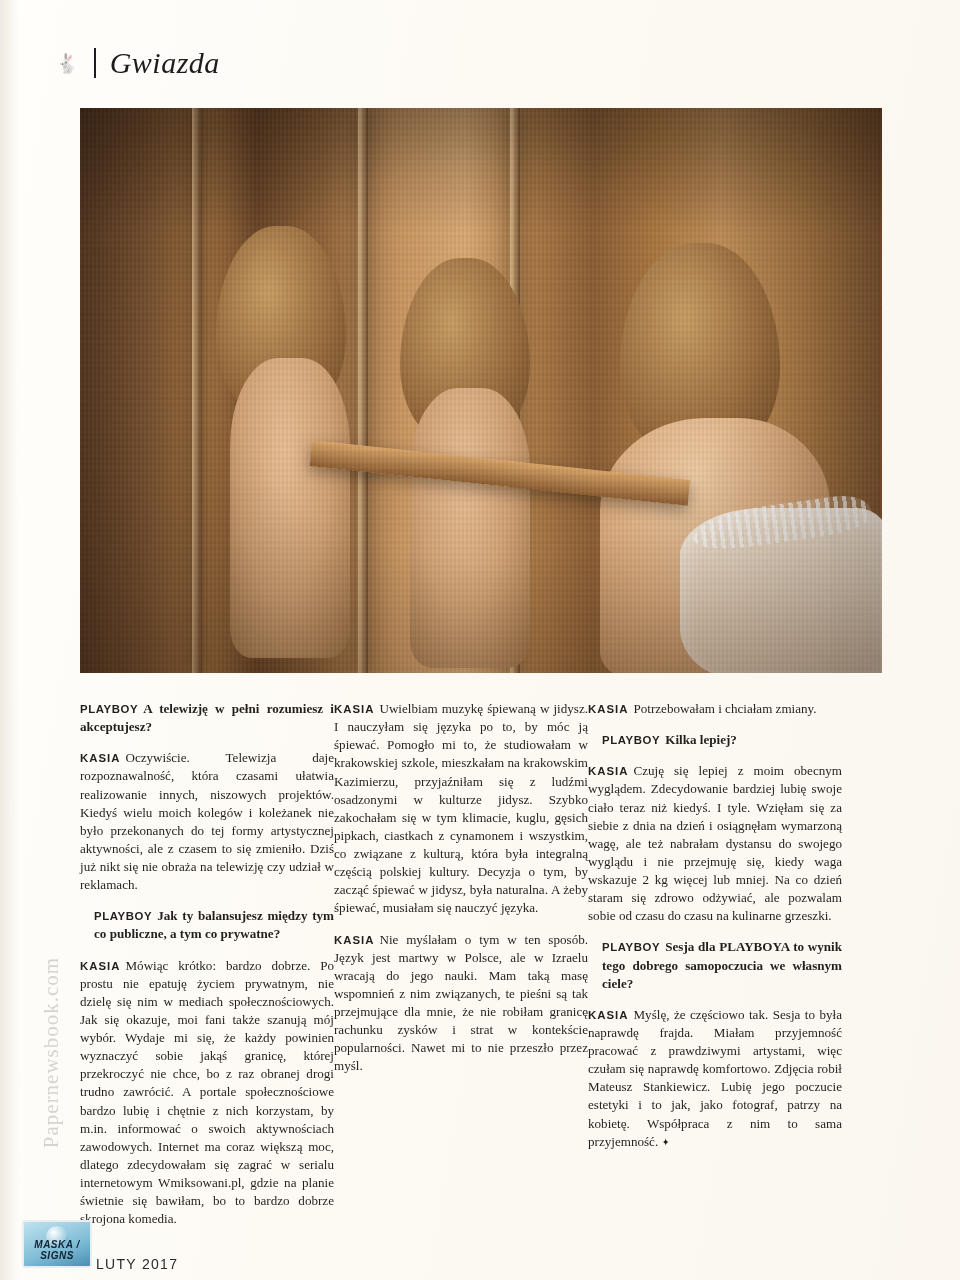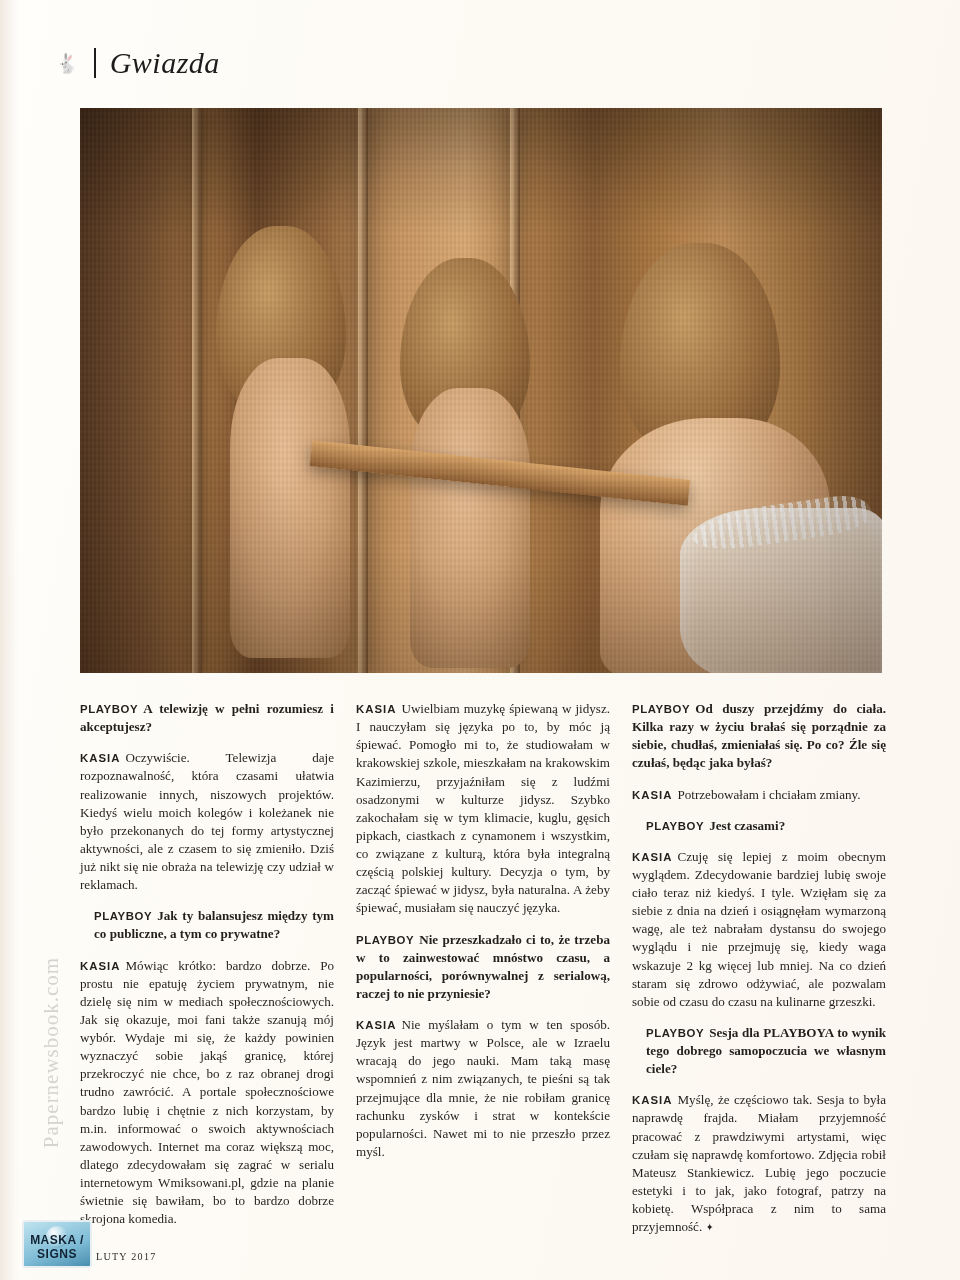--- a/index.html
+++ b/index.html
@@ -141,21 +141,20 @@
     background: radial-gradient(ellipse at 50% 45%, rgba(0,0,0,0) 45%, rgba(30,14,4,0.40) 100%);
   }
 
   
   .columns {
     position: absolute;
     left: 80px;
     top: 700px;
     width: 806px;
     display: flex;
-    gap: 22px;
   }
   .col {
     width: 254px;
   }
   .qa {
     margin-bottom: 13px;
   }
   .qa p {
     margin: 0;
     font-size: 13.1px;
@@ -190,46 +189,47 @@
     display: inline-block;
     font-size: 11px;
     transform: scaleX(0.8);
     margin-left: 3px;
   }
 
   
   .footer {
     position: absolute;
     left: 96px;
-    bottom: 18px;
-    font-family: Liberation Serif, serif;
-    font-size: 10px;
+    bottom: 8px;
+    font-family: Liberation Sans, sans-serif;
+    font-size: 14px;
     letter-spacing: 1.3px;
     color: #2a2a2a;
   }
   .footer-logo {
     position: absolute;
     left: 22px;
     bottom: 12px;
     width: 66px;
     height: 44px;
     border-radius: 3px;
     background: linear-gradient(160deg, #bfe3ef, #7fbcd6 60%, #4a8fb0);
     border: 2px solid #e9eef0;
     overflow: hidden;
   }
   .footer-logo span {
     position: absolute;
     left: 0; right: 0; bottom: 5px;
     text-align: center;
     font-family: "Liberation Sans", sans-serif;
-    font-size: 12px;
+    font-size: 10px;
     font-weight: bold;
     color: #123;
     letter-spacing: 0.5px;
+    font-style: italic;
   }
   .footer-logo .disc {
     position: absolute;
     top: 4px; left: 22px;
     width: 22px; height: 22px;
     border-radius: 50%;
     background: radial-gradient(circle at 35% 30%, #fff, #9ecfe2 60%, #3d7f9f);
   }
 
   
@@ -299,37 +299,31 @@
       </div>
       <div class="qa a">
         <p><span class="label kasia">KASIA</span><span>Mówiąc krótko: bardzo dobrze. Po prostu nie epatuję życiem prywatnym, nie dzielę się nim w mediach społecznościowych. Jak się okazuje, moi fani także szanują mój wybór. Wydaje mi się, że każdy powinien wyznaczyć sobie jakąś granicę, której przekroczyć nie chce, bo z raz obranej drogi trudno zawrócić. A portale społecznościowe bardzo lubię i chętnie z nich korzystam, by m.in. informować o swoich aktywnościach zawodowych. Internet ma coraz większą moc, dlatego zdecydowałam się zagrać w serialu internetowym </span><span class="body-ital">Wmiksowani.pl</span><span>, gdzie na planie świetnie się bawiłam, bo to bardzo dobrze skrojona komedia.</span></p>
       </div>
     </div>
 
     <div class="col">
       <div class="qa a">
         <p><span class="label kasia">KASIA</span><span>Uwielbiam muzykę śpiewaną w jidysz. I nauczyłam się języka po to, by móc ją śpiewać. Pomogło mi to, że studiowałam w krakowskiej szkole, mieszkałam na krakowskim Kazimierzu, przyjaźniłam się z ludźmi osadzonymi w kulturze jidysz. Szybko zakochałam się w tym klimacie, kuglu, gęsich pipkach, ciastkach z cynamonem i wszystkim, co związane z kulturą, która była integralną częścią polskiej kultury. Decyzja o tym, by zacząć śpiewać w jidysz, była naturalna. A żeby śpiewać, musiałam się nauczyć języka.</span></p>
       </div>
-      <div class="qa q">
-        <p><span class="label">PLAYBOY</span><span>Nie przeszkadzało ci to, że trzeba w to zainwestować mnóstwo czasu, a popularności, porównywalnej z serialową, raczej to nie przyniesie?</span></p>
-      </div>
       <div class="qa a">
         <p><span class="label kasia">KASIA</span><span>Nie myślałam o tym w ten sposób. Język jest martwy w Polsce, ale w Izraelu wracają do jego nauki. Mam taką masę wspomnień z nim związanych, te pieśni są tak przejmujące dla mnie, że nie robiłam granicę rachunku zysków i strat w kontekście popularności. Nawet mi to nie przeszło przez myśl.</span></p>
       </div>
     </div>
 
     <div class="col">
-      <div class="qa q">
-        <p><span class="label">PLAYBOY</span><span>Od duszy przejdźmy do ciała. Kilka razy w życiu brałaś się porządnie za siebie, chudłaś, zmieniałaś się. Po co? Źle się czułaś, będąc jaka byłaś?</span></p>
-      </div>
       <div class="qa a">
         <p><span class="label kasia">KASIA</span><span>Potrzebowałam i chciałam zmiany.</span></p>
       </div>
       <div class="qa q indent">
-        <p><span class="label">PLAYBOY</span><span>Jest czasami?</span></p>
+        <p><span class="label">PLAYBOY</span><span>Kilka lepiej?</span></p>
       </div>
       <div class="qa a">
         <p><span class="label kasia">KASIA</span><span>Czuję się lepiej z moim obecnym wyglądem. Zdecydowanie bardziej lubię swoje ciało teraz niż kiedyś. I tyle. Wzięłam się za siebie z dnia na dzień i osiągnęłam wymarzoną wagę, ale też nabrałam dystansu do swojego wyglądu i nie przejmuję się, kiedy waga wskazuje 2 kg więcej lub mniej. Na co dzień staram się zdrowo odżywiać, ale pozwalam sobie od czasu do czasu na kulinarne grzeszki.</span></p>
       </div>
       <div class="qa q indent">
         <p><span class="label">PLAYBOY</span><span>Sesja dla PLAYBOYA to wynik tego dobrego samopoczucia we własnym ciele?</span></p>
       </div>
       <div class="qa a">
         <p><span class="label kasia">KASIA</span><span>Myślę, że częściowo tak. Sesja to była naprawdę frajda. Miałam przyjemność pracować z prawdziwymi artystami, więc czułam się naprawdę komfortowo. Zdjęcia robił Mateusz Stankiewicz. Lubię jego poczucie estetyki i to jak, jako fotograf, patrzy na kobietę. Współpraca z nim to sama przyjemność.</span><span class="endmark">✦</span></p>
       </div>

